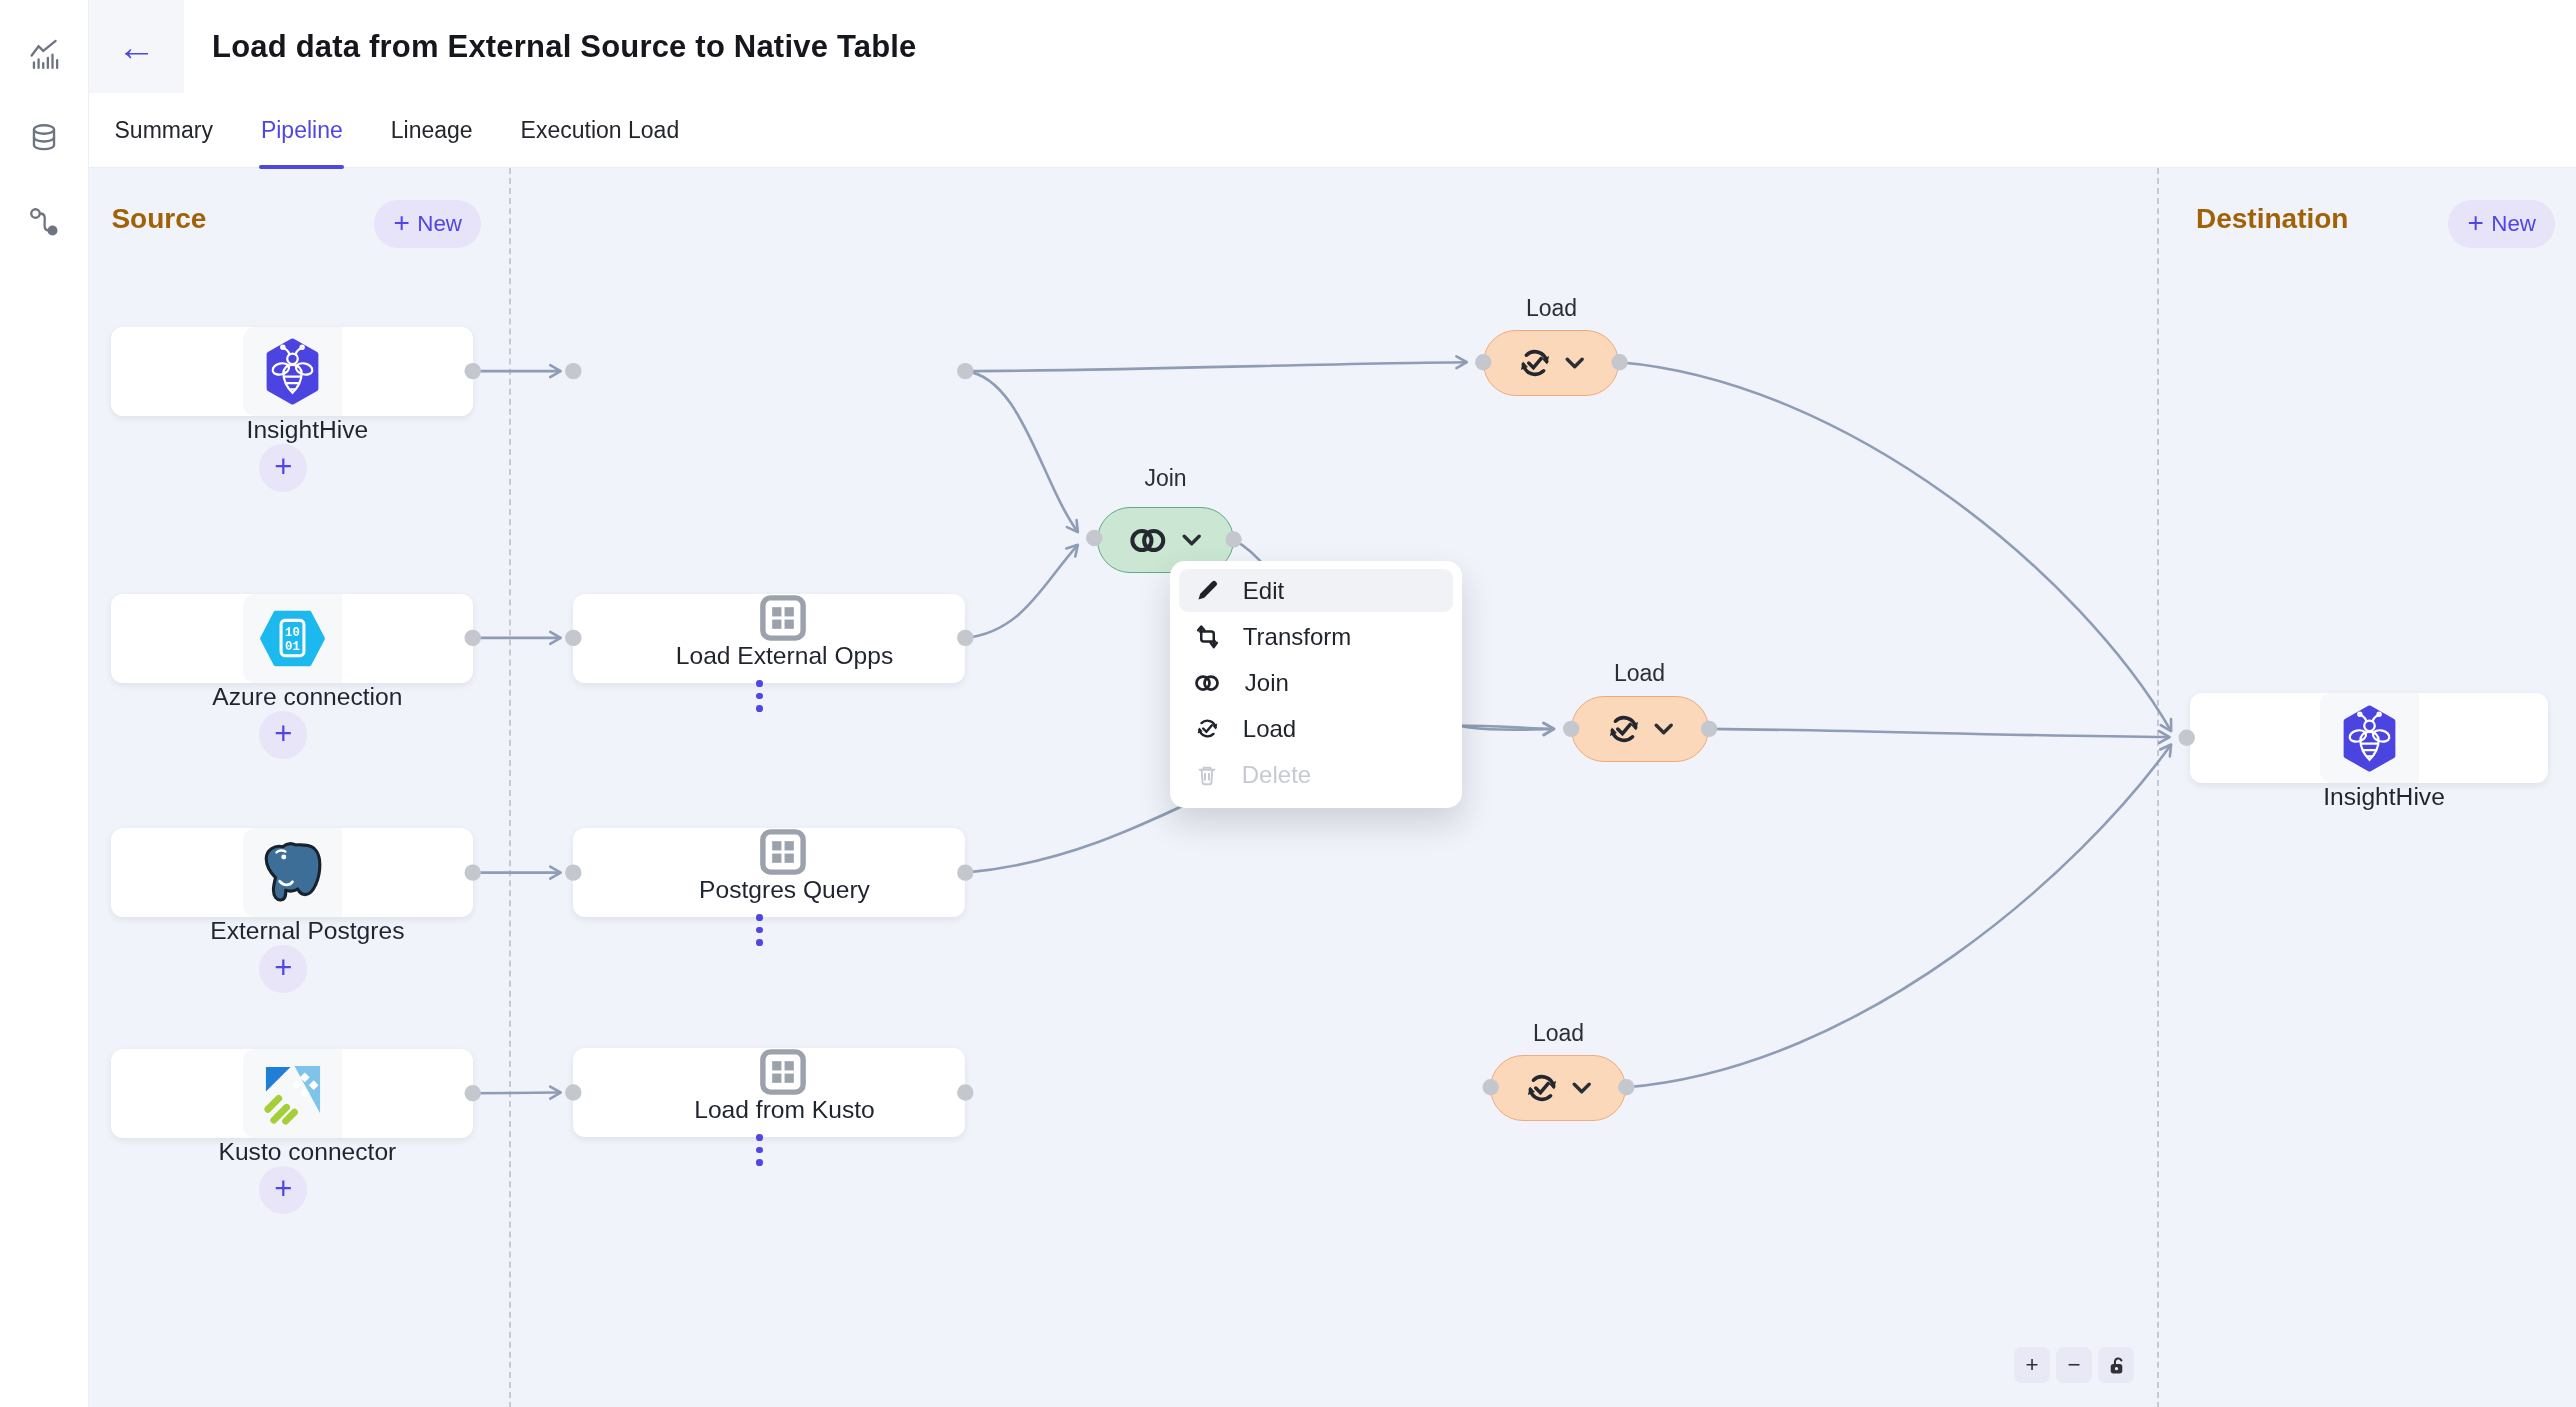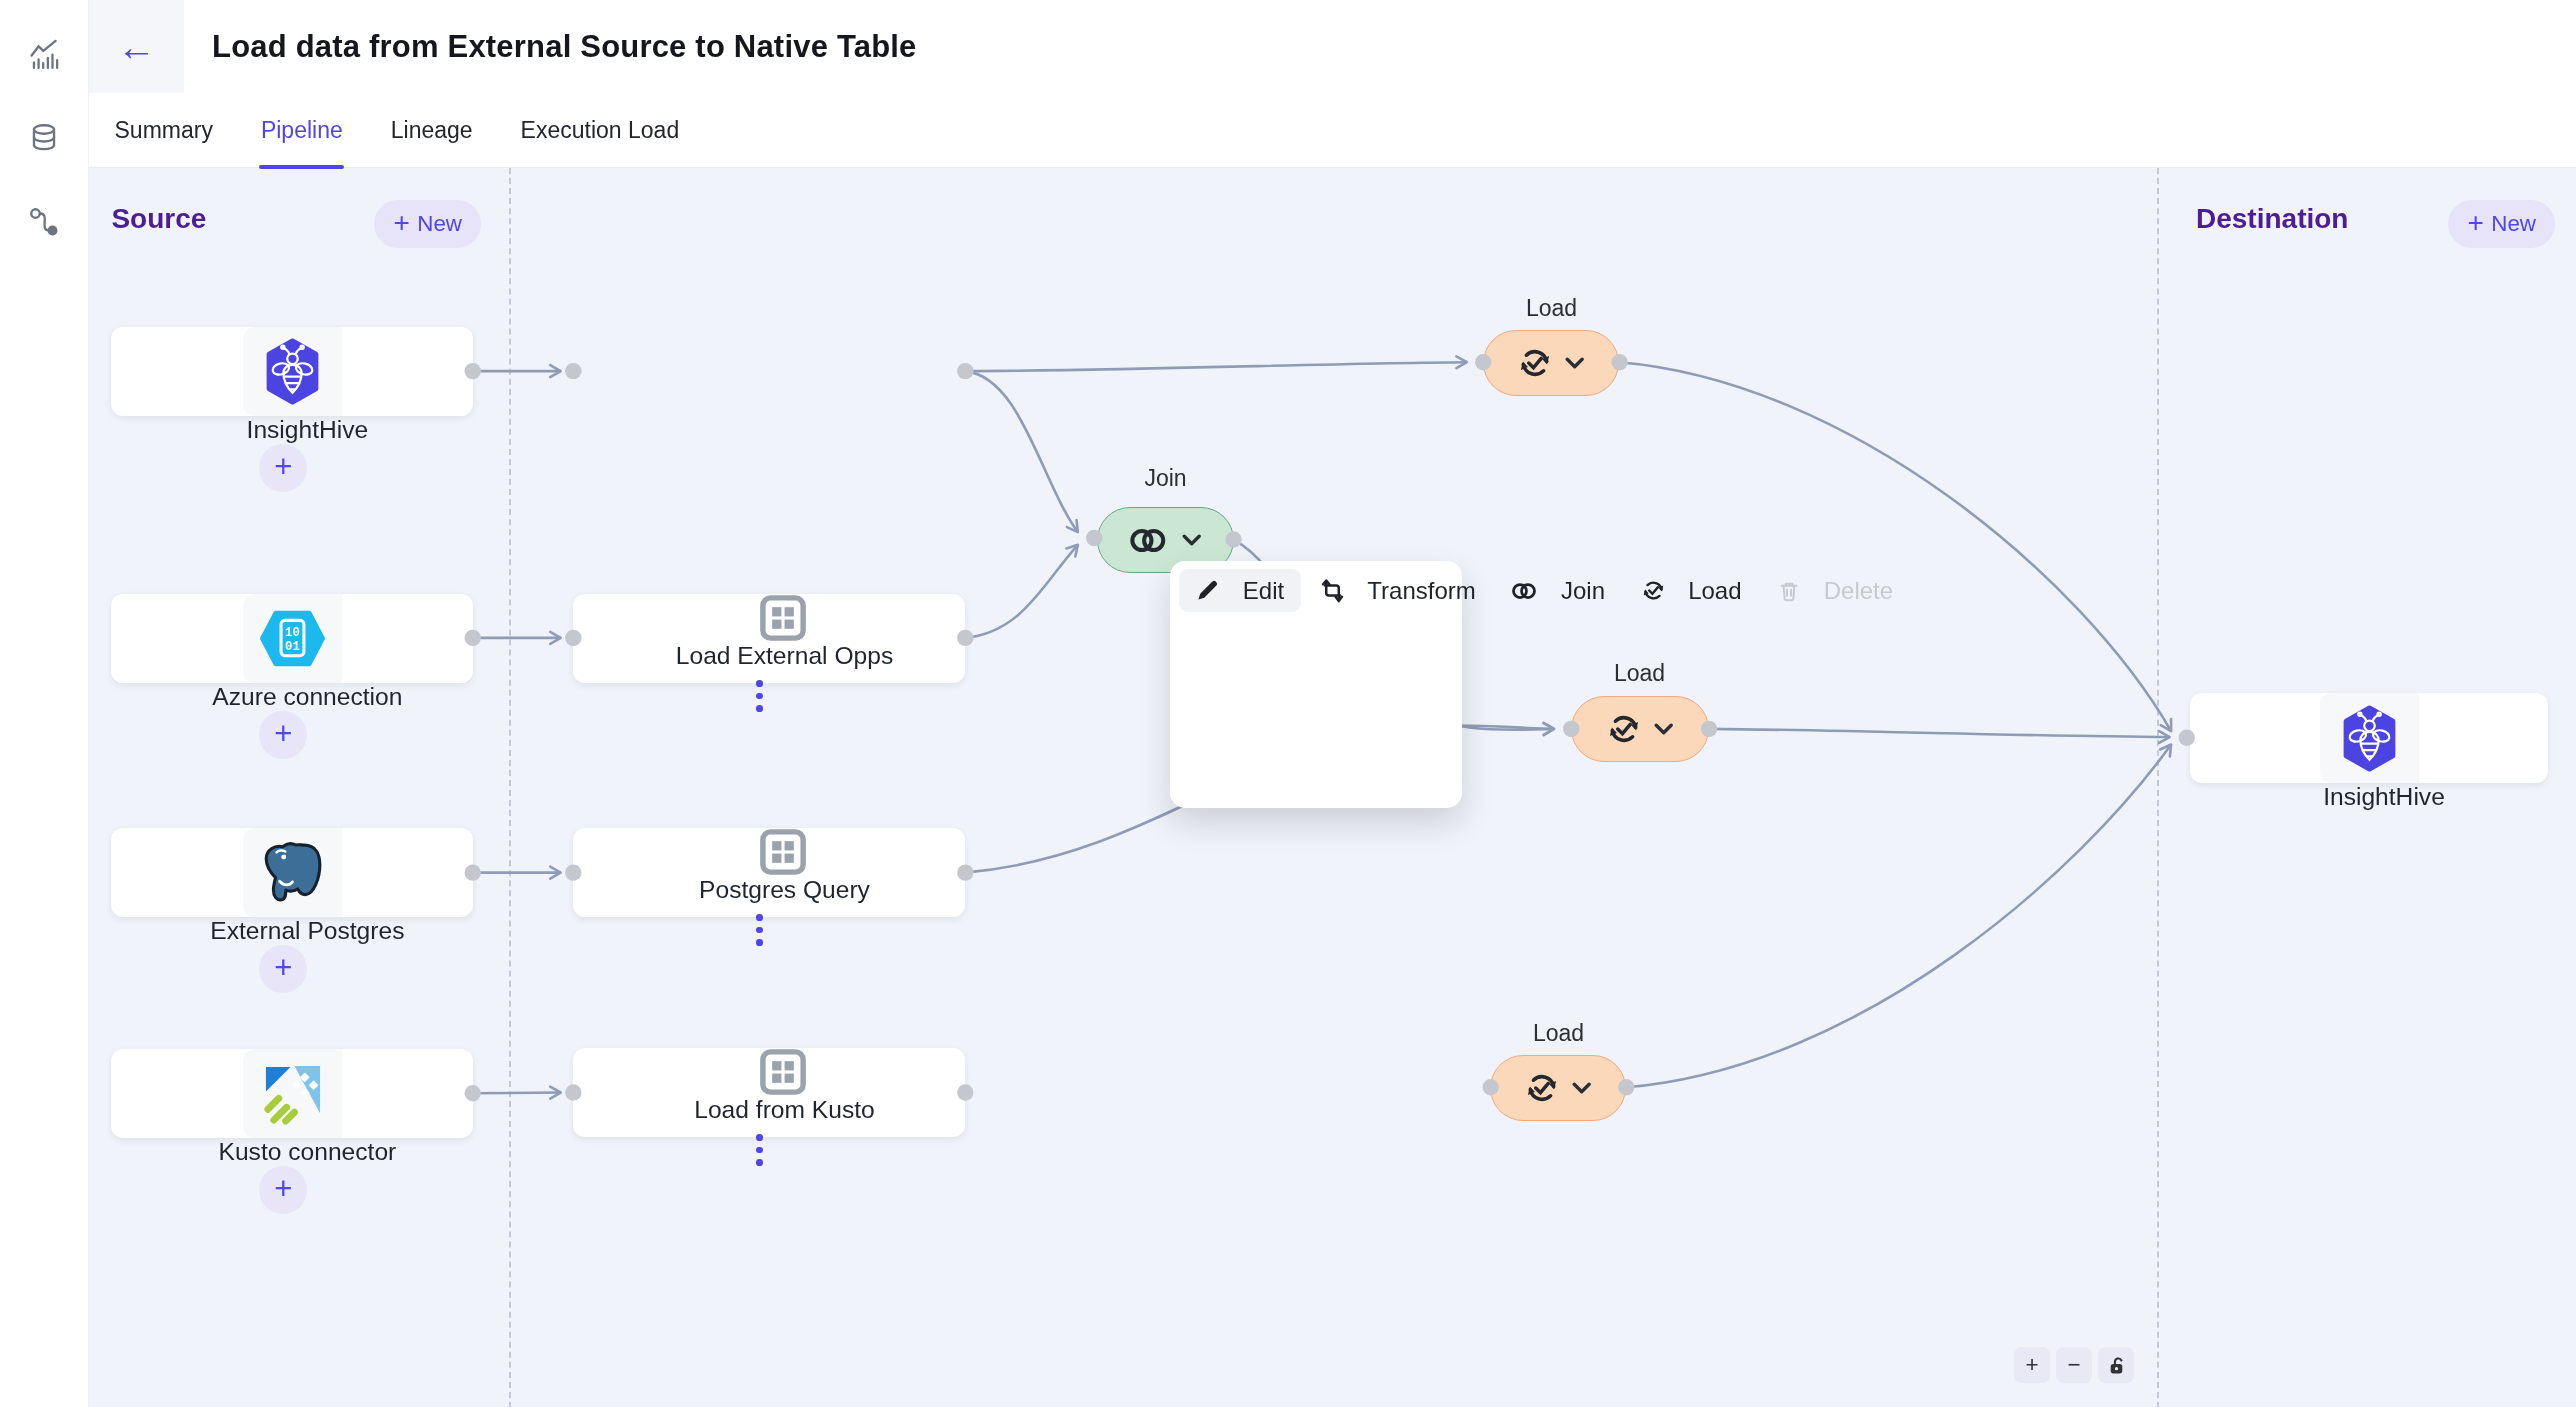--- a/index.html
+++ b/index.html
@@ -27,21 +27,21 @@
   .tab { position:relative; height:75px; display:flex; align-items:center; font-size:23px;
          color:#23262C; cursor:pointer; padding:0 1.5px; }
   .tab.t0{ margin-left:24px; } .tab{ margin-left:45px; }
   .tab.active { color:#4F46E5; font-weight:500; }
   .tab.active::after { content:""; position:absolute; left:0; right:0; bottom:-1.5px; height:4.5px;
                        border-radius:3px; background:#4F46E5; }
 
   
   .canvas { position:absolute; left:89px; top:168px; width:2487px; height:1240px; background:#F0F3F9; }
   .divider { position:absolute; top:0; bottom:0; width:0; border-left:2.2px dashed #C3C9D6; z-index:1; }
-  .sec-title { position:absolute; font-size:28px; font-weight:700; color:#4c1d95; z-index:3; }
+  .sec-title { position:absolute; font-size:28px; font-weight:700; color:#a16207; z-index:3; }
   .newbtn { position:absolute; height:48px; border-radius:24px; background:#E7E3F8; color:#4F46E5;
             border:none; display:flex; align-items:center; gap:7.5px; padding:0 19.4px; font-size:22.4px;
             font-family:inherit; cursor:pointer; z-index:3; }
   .newbtn .pl { font-size:28px; font-weight:400; line-height:1; margin-top:-3px; }
 
   svg.edges, svg.ports { position:absolute; left:-89px; top:-168px; width:2576px; height:1407px;
                          pointer-events:none; }
   svg.edges { z-index:2; } svg.ports { z-index:4; }
   .edge { fill:none; stroke:#8E9CB5; stroke-width:3.5px; }
 
@@ -67,21 +67,21 @@
   
   .pill { position:absolute; border-radius:34px; z-index:3; display:flex; align-items:center;
           justify-content:center; gap:12px; }
   .pill.join { background:#CBE7D3; border:1.9px solid #63AA80; }
   .pill.load { background:#FBD8BA; border:1.9px solid #F1A97F; }
   .plabel { position:absolute; z-index:3; font-size:23px; color:#2A2E35; text-align:center; width:149px; }
 
   
   .ctxmenu { position:absolute; left:1081px; top:393px; width:292px; height:247px; background:#fff;
              border-radius:15px; z-index:6; box-shadow:0 15px 33px rgba(22,28,40,.16);
-             padding:8.2px 9px; display:flex; flex-direction:row; gap:3px; }
+             padding:8.2px 9px; display:flex; flex-direction:column; gap:3px; }
   .mi { height:43px; border-radius:9px; display:flex; align-items:center; gap:22.4px; padding:0 16.4px;
         font-size:24px; color:#1F242B; cursor:pointer; }
   .mi.hl { background:#F1F2F5; }
   .mi.dis { color:#C6CAD1; cursor:default; }
 
   
   .zctrls { position:absolute; left:1925px; top:1179px; display:flex; gap:6px; z-index:6; }
   .zbtn { width:36px; height:36px; border-radius:7.5px; background:#E9E8F5; border:none; cursor:pointer;
           font-size:22.4px; color:#2F3237; display:flex; align-items:center; justify-content:center;
           font-family:inherit; }

